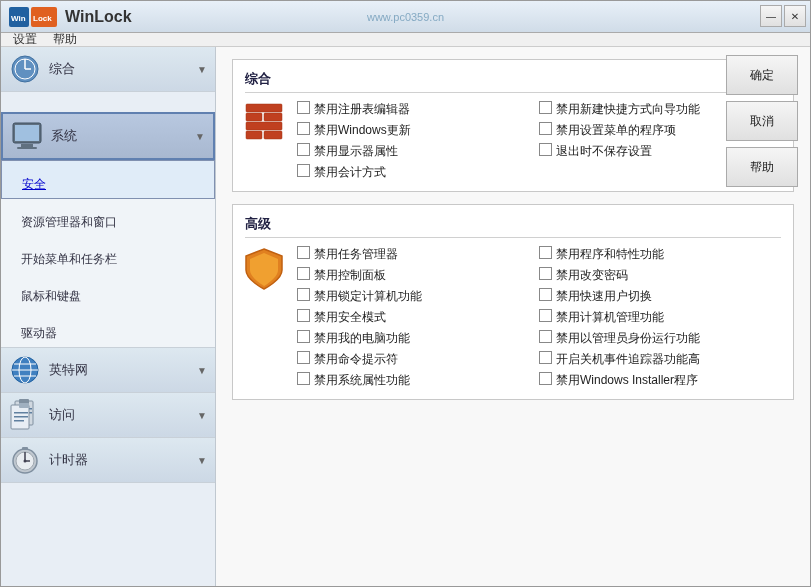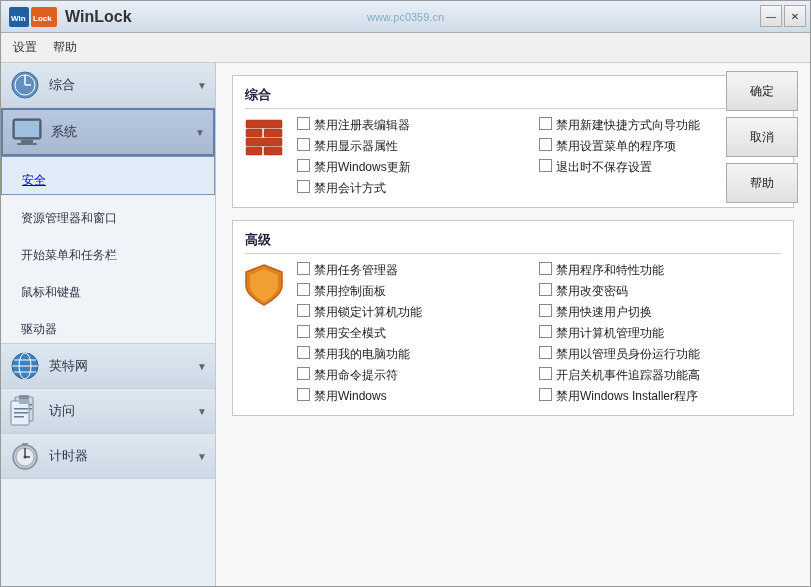--- a/index.html
+++ b/index.html
@@ -68,21 +68,21 @@
       cursor: pointer;
       display: flex;
       align-items: center;
       justify-content: center;
       font-size: 10px;
       color: #333;
     }
 
     .menu-bar {
       background: #f0f0f0;
-      height: 30px;
+      height: 14px;
       display: flex;
       align-items: center;
       padding: 0 4px;
       border-bottom: 1px solid #ccc;
     }
 
     .menu-item {
       padding: 2px 8px;
       font-size: 12px;
       cursor: pointer;
@@ -135,20 +135,21 @@
     }
 
     .sidebar-group-arrow {
       font-size: 10px;
       color: #666;
     }
 
     .sidebar-group-header.active {
       background: linear-gradient(to bottom, #b8c8e0, #a8b8d0);
       border: 2px solid #6080b0;
+      margin-top: 20px;
     }
 
     .sidebar-items {
       background: #f0f4f8;
     }
 
     .sidebar-item {
       padding: 15px 12px 5px 20px;
       cursor: pointer;
       color: #334;
@@ -387,25 +388,25 @@
             </svg>
           </div>
           <div class="section-options">
             <div class="options-col">
               <div class="option-item">
                 <span class="checkbox"></span>
                 <span>禁用注册表编辑器</span>
               </div>
               <div class="option-item">
                 <span class="checkbox"></span>
+                <span>禁用Windows更新</span>
+              </div>
+              <div class="option-item">
+                <span class="checkbox"></span>
                 <span>禁用显示器属性</span>
-              </div>
-              <div class="option-item">
-                <span class="checkbox"></span>
-                <span>禁用Windows更新</span>
               </div>
               <div class="option-item">
                 <span class="checkbox"></span>
                 <span>禁用会计方式</span>
               </div>
             </div>
             <div class="options-col">
               <div class="option-item">
                 <span class="checkbox"></span>
                 <span>禁用新建快捷方式向导功能</span>
@@ -453,21 +454,21 @@
               <div class="option-item">
                 <span class="checkbox"></span>
                 <span>禁用我的电脑功能</span>
               </div>
               <div class="option-item">
                 <span class="checkbox"></span>
                 <span>禁用命令提示符</span>
               </div>
               <div class="option-item">
                 <span class="checkbox"></span>
-                <span>禁用Windows</span>
+                <span>禁用系统属性功能</span>
               </div>
             </div>
             <div class="options-col">
               <div class="option-item">
                 <span class="checkbox"></span>
                 <span>禁用程序和特性功能</span>
               </div>
               <div class="option-item">
                 <span class="checkbox"></span>
                 <span>禁用改变密码</span>

